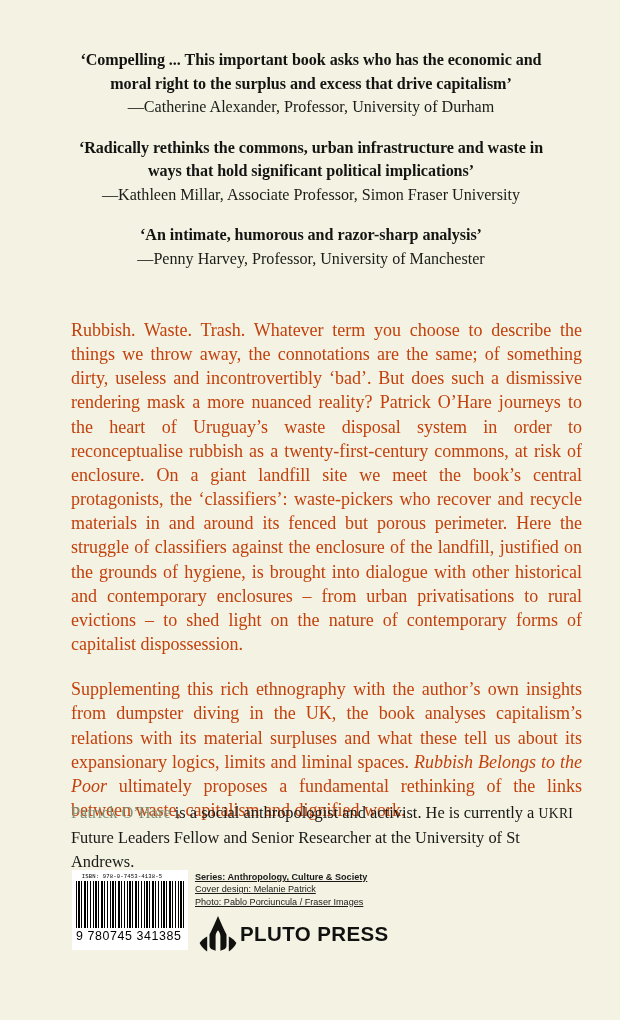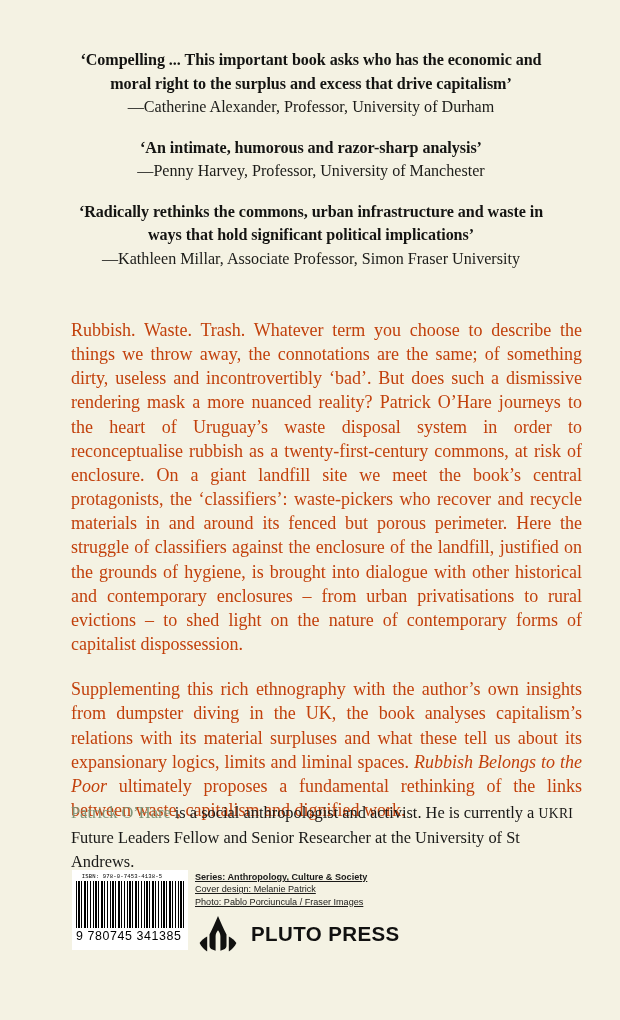--- a/index.html
+++ b/index.html
@@ -159,21 +159,20 @@
   .imprint-line.series {
     font-weight: bold;
   }
 
   .publisher {
     position: absolute;
     left: 196px;
     top: 50px;
     display: flex;
     align-items: center;
-    gap: 11px;
   }
   .publisher-mark {
     width: 44px;
     height: 36px;
     display: block;
   }
   .publisher-name {
     font-family: "Liberation Sans", "DejaVu Sans", sans-serif;
     font-weight: bold;
     font-size: 20.5px;
@@ -188,27 +187,27 @@
 <div class="page">
 
   <div class="endorsements">
 
     <div class="endorsement">
       <span class="endorsement-quote">‘Compelling ... This important book asks who has the economic and moral right to the surplus and excess that drive capitalism’</span>
       <span class="endorsement-source">—Catherine Alexander, Professor, University of Durham</span>
     </div>
 
     <div class="endorsement">
+      <span class="endorsement-quote">‘Radically rethinks the commons, urban infrastructure and waste in ways that hold significant political implications’</span>
+      <span class="endorsement-source">—Kathleen Millar, Associate Professor, Simon Fraser University</span>
+    </div>
+
+    <div class="endorsement">
       <span class="endorsement-quote">‘An intimate, humorous and razor-sharp analysis’</span>
       <span class="endorsement-source">—Penny Harvey, Professor, University of Manchester</span>
-    </div>
-
-    <div class="endorsement">
-      <span class="endorsement-quote">‘Radically rethinks the commons, urban infrastructure and waste in ways that hold significant political implications’</span>
-      <span class="endorsement-source">—Kathleen Millar, Associate Professor, Simon Fraser University</span>
     </div>
 
   </div>
 
   <div class="blurb">
     <p><span>Rubbish. Waste. Trash. Whatever term you choose to describe the things we throw away, the connotations are the same; of something dirty, useless and incontrovertibly ‘bad’. But does such a dismissive rendering mask a more nuanced reality? Patrick O’Hare journeys to the heart of Uruguay’s waste disposal system in order to reconceptualise rubbish as a twenty-first-century commons, at risk of enclosure. On a giant landfill site we meet the book’s central protagonists, the ‘classifiers’: waste-pickers who recover and recycle materials in and around its fenced but porous perimeter. Here the struggle of classifiers against the enclosure of the landfill, justified on the grounds of hygiene, is brought into dialogue with other historical and contemporary enclosures – from urban privatisations to rural evictions – to shed light on the nature of contemporary forms of capitalist dispossession.</span></p>
     <p><span>Supplementing this rich ethnography with the author’s own insights from dumpster diving in the UK, the book analyses capitalism’s relations with its material surpluses and what these tell us about its expansionary logics, limits and liminal spaces. </span><i>Rubbish Belongs to the Poor</i><span> ultimately proposes a fundamental rethinking of the links between waste, capitalism and dignified work.</span></p>
   </div>
 
   <div class="bio"><span class="author-name">Patrick O’Hare</span><span> is a social anthropologist and activist. He is currently a </span><span class="smallcaps">UKRI</span><span> Future Leaders Fellow and Senior Researcher at the University of St Andrews.</span></div>

